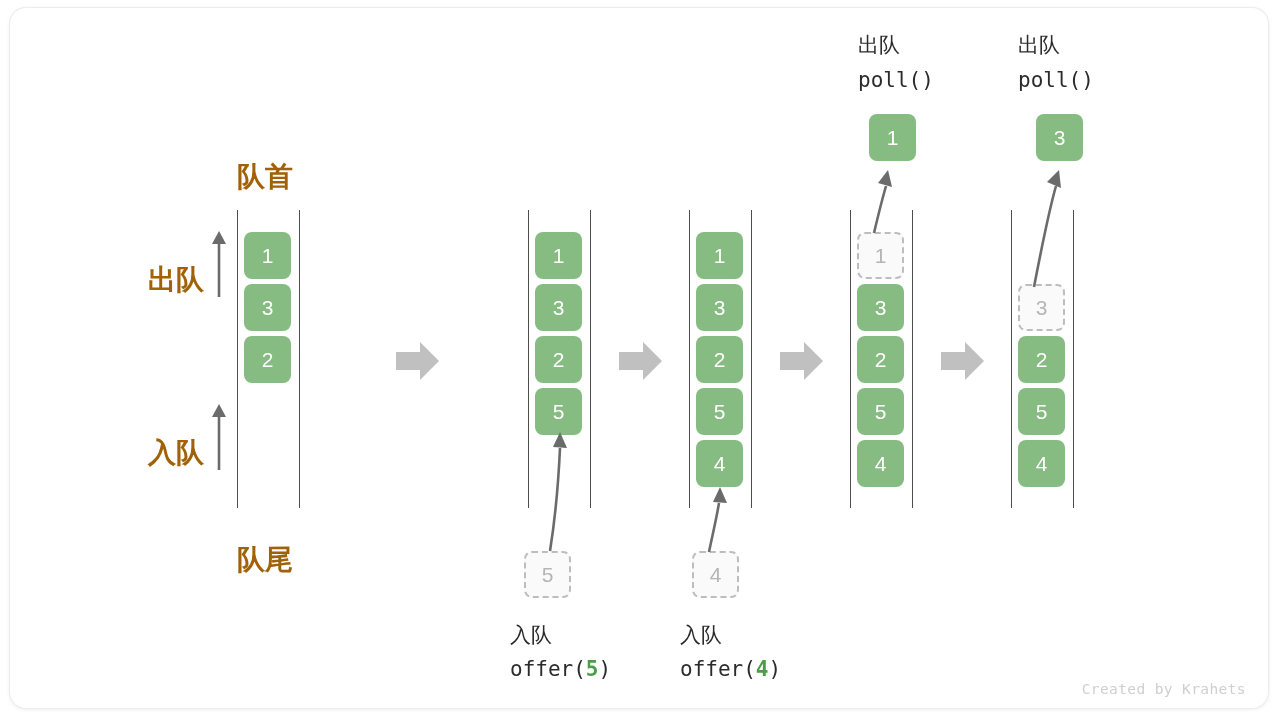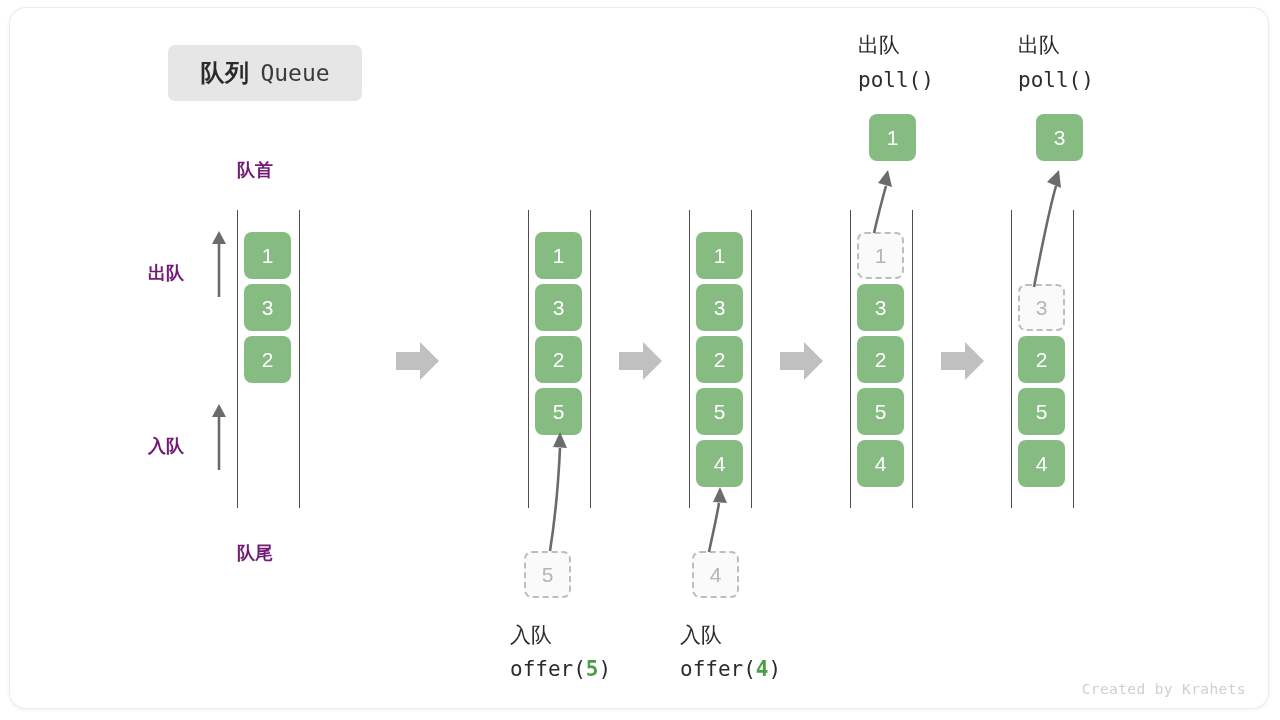--- a/index.html
+++ b/index.html
@@ -58,23 +58,23 @@
   }
 
   
   .abs-label {
     position: absolute;
     white-space: pre;
     line-height: 1.34;
     text-align: right;
   }
   .label-bold {
-    font-size: 18px;
+    font-size: 28px;
     font-weight: bold;
-    color: #701a75;
+    color: #a16207;
   }
   .label-cn {
     font-size: 21px;
     font-weight: normal;
     color: #2b2b2b;
   }
   .label-mono {
     font-family: "DejaVu Sans Mono", "Liberation Mono", monospace;
     font-size: 21px;
     color: #2b2b2b;
@@ -126,24 +126,20 @@
   }
 
   svg { display: block; overflow: visible; }
 </style>
 </head>
 <body>
 
 <div id="stage">
   <div class="card"></div>
 
-  <div class="title-badge">
-    <span class="title-cn">队列</span>
-    <span class="title-en">Queue</span>
-  </div>
 
   <div class="abs-label label-bold" style="left:237px; top:158px;">队首</div>
   <div class="abs-label label-bold" style="left:237px; top:541px;">队尾</div>
 
   <div class="abs-label label-bold" style="left:148px; top:261px;">出队</div>
   <div class="abs-label label-bold" style="left:148px; top:434px;">入队</div>
 
   <div class="thin-arrow" style="left:210px; top:231px;">
     <svg width="18" height="66" viewBox="0 0 18 66">
       <line x1="9" y1="66" x2="9" y2="9" stroke="#6b6b6b" stroke-width="2.6"></line>

